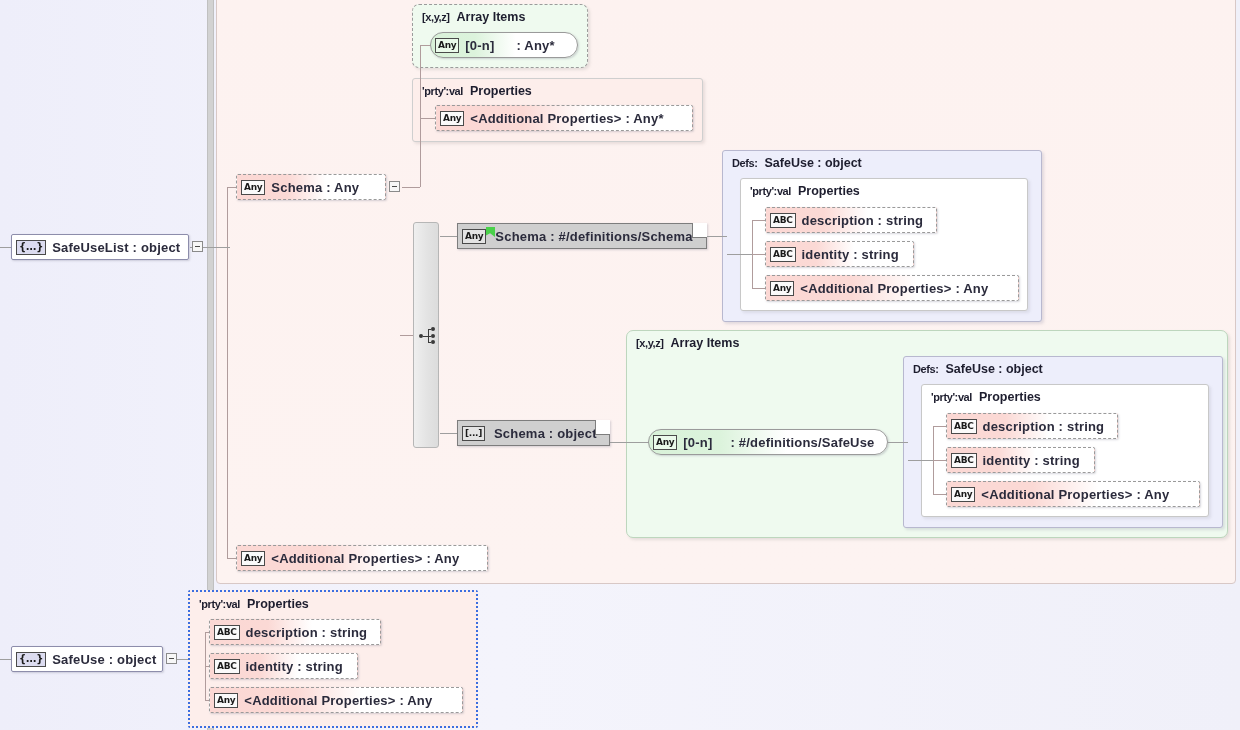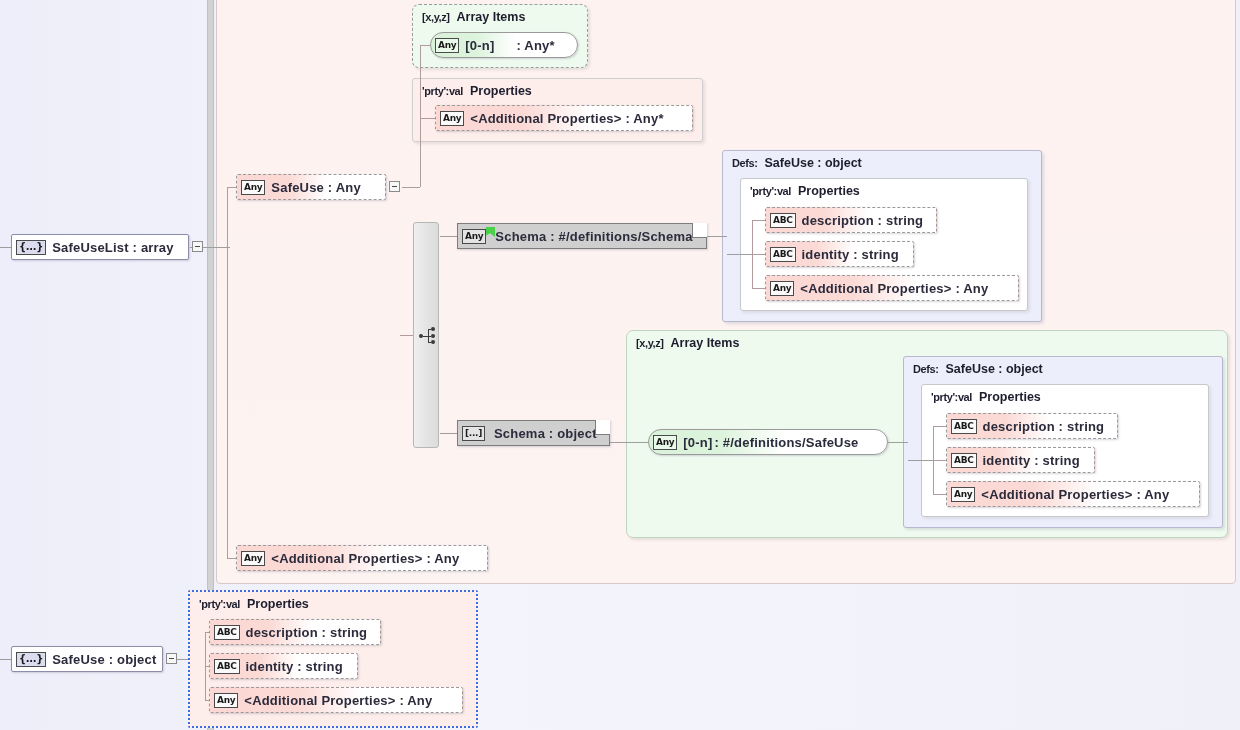--- a/index.html
+++ b/index.html
@@ -222,21 +222,21 @@
 
   <div class="hline g" style="left:190px; top:247px; width:26px;"></div>
   <div class="vline" style="left:227px; top:187px; height:371px;"></div>
   <div class="hline" style="left:227px; top:187px; width:14px;"></div>
   <div class="hline" style="left:227px; top:558px; width:14px;"></div>
   <div class="hline g" style="left:216px; top:247px; width:14px;"></div>
 
   <div class="hline g" style="left:0px; top:247px; width:12px;"></div>
   <div class="node root-node" style="left:11px; top:234px; width:178px;">
     <span class="chip obj">{...}</span>
-    <span class="lbl">SafeUseList : array</span>
+    <span class="lbl">SafeUseList : object</span>
   </div>
   <div class="handle" style="left:192px; top:241px;"></div>
 
   <div class="container c-green-dashed" style="left:412px; top:4px; width:176px; height:64px;">
     <div class="cap">
       <span class="tag">[x,y,z]</span>
       <span>Array Items</span>
     </div>
   </div>
   <div class="hline" style="left:420px; top:45px; width:19px;"></div>
@@ -258,21 +258,21 @@
     <span class="lbl">&lt;Additional Properties&gt; : Any*</span>
   </div>
 
   <div class="vline" style="left:420px; top:45px; height:73px;"></div>
   <div class="hline" style="left:402px; top:187px; width:18px;"></div>
   <div class="vline" style="left:420px; top:107px; height:80px;"></div>
 
   <div class="hline" style="left:227px; top:187px; width:14px;"></div>
   <div class="node pink-node" style="left:236px; top:174px; width:150px;">
     <span class="chip">Any</span>
-    <span class="lbl">SafeUse : Any</span>
+    <span class="lbl">Schema : Any</span>
   </div>
   <div class="handle" style="left:389px; top:181px;"></div>
 
   <div class="hline" style="left:400px; top:335px; width:14px;"></div>
   <div class="choice-bar" style="left:413px; top:222px; width:26px; height:226px;"></div>
   <div class="choice-icon" style="left:419px; top:327px; width:18px; height:18px;">
     <i style="left:0px; top:7px;"></i>
     <span style="left:4px; top:8.5px; width:5px; height:1px;"></span>
     <span style="left:9px; top:1.5px; width:1px; height:14px;"></span>
     <span style="left:9px; top:2px; width:3px; height:1px;"></span>
@@ -334,21 +334,21 @@
   <div class="container c-green" style="left:626px; top:330px; width:602px; height:208px;">
     <div class="cap">
       <span class="tag">[x,y,z]</span>
       <span>Array Items</span>
     </div>
   </div>
   <div class="hline g" style="left:610px; top:442px; width:40px;"></div>
   <div class="node green-node" style="left:648px; top:429px; width:240px;">
     <span class="chip">Any</span>
     <span class="lbl">[0-n]</span>
-    <span class="lbl" style="margin-left:2px;">: #/definitions/SafeUse</span>
+    <span class="lbl" style="margin-left:18px;">: #/definitions/SafeUse</span>
   </div>
 
   <div class="container c-defs" style="left:903px; top:356px; width:320px; height:172px;">
     <div class="cap">
       <span class="tag">Defs:</span>
       <span>SafeUse : object</span>
     </div>
   </div>
   <div class="hline g" style="left:888px; top:442px; width:20px;"></div>
 

